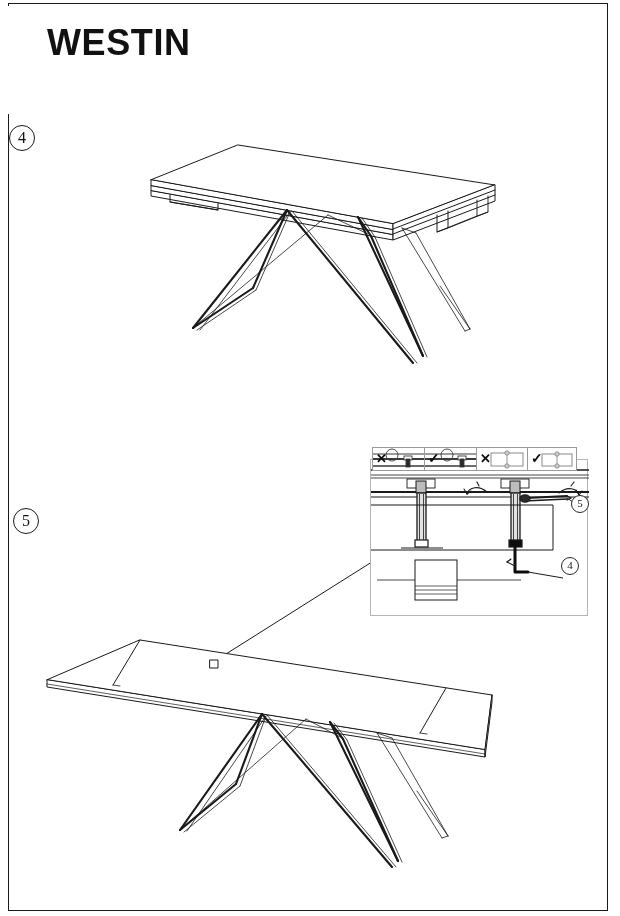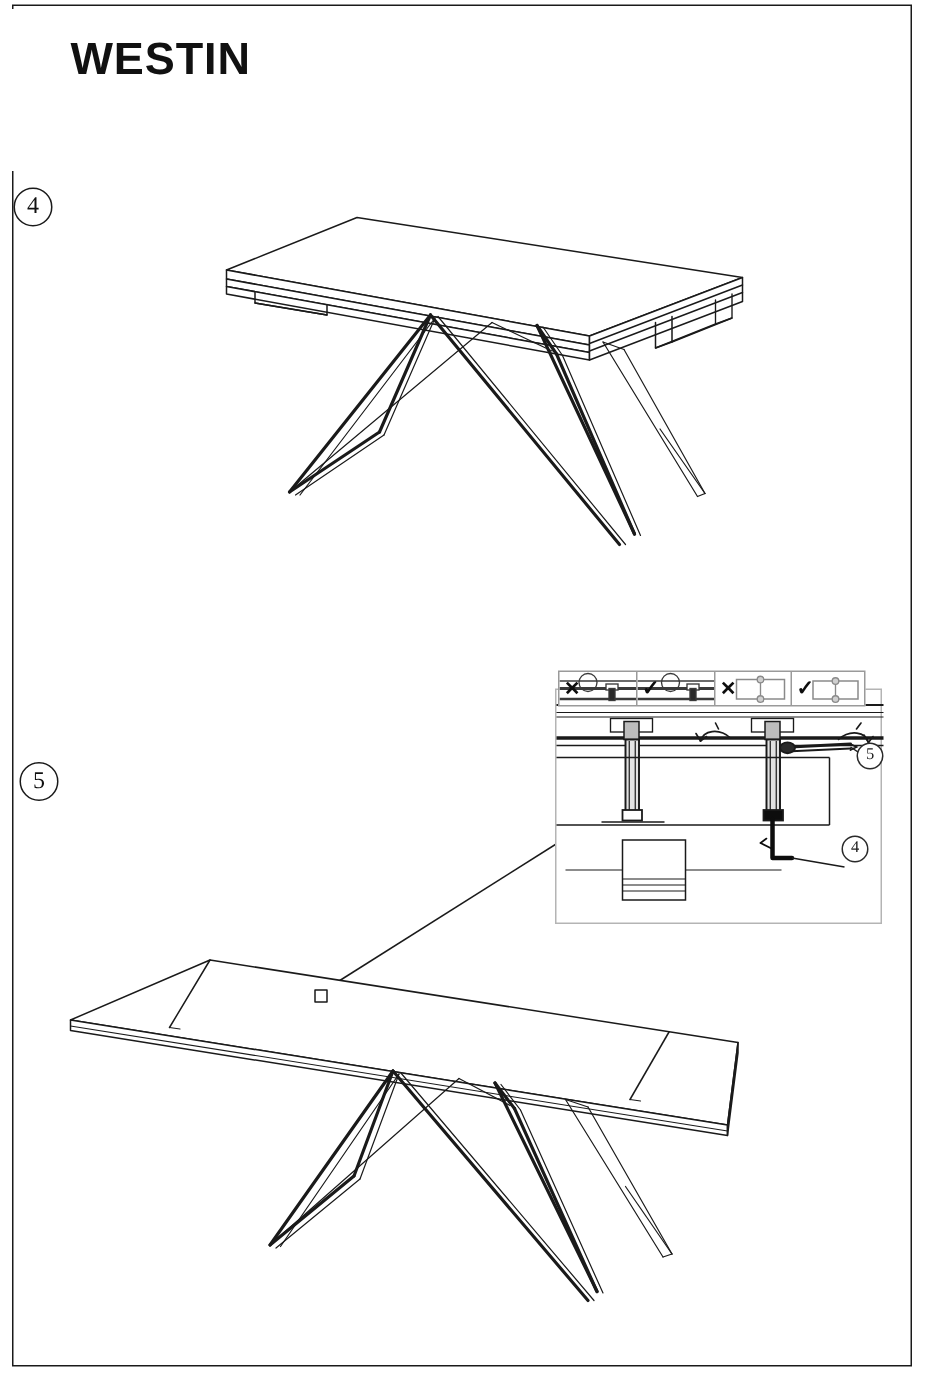--- a/index.html
+++ b/index.html
@@ -37,21 +37,21 @@
     top: 6px;
     width: 30px;
     height: 108px;
     background: #ffffff;
   }
   
   #brand {
     position: absolute;
     left: 47px;
     top: 25px;
-    font-size: 30px;
+    font-size: 36px;
     font-weight: bold;
     letter-spacing: 0.6px;
     color: #111111;
     line-height: 1;
     font-family: "Liberation Sans", sans-serif;
   }
   
   .step-marker {
     position: absolute;
     width: 26px;

